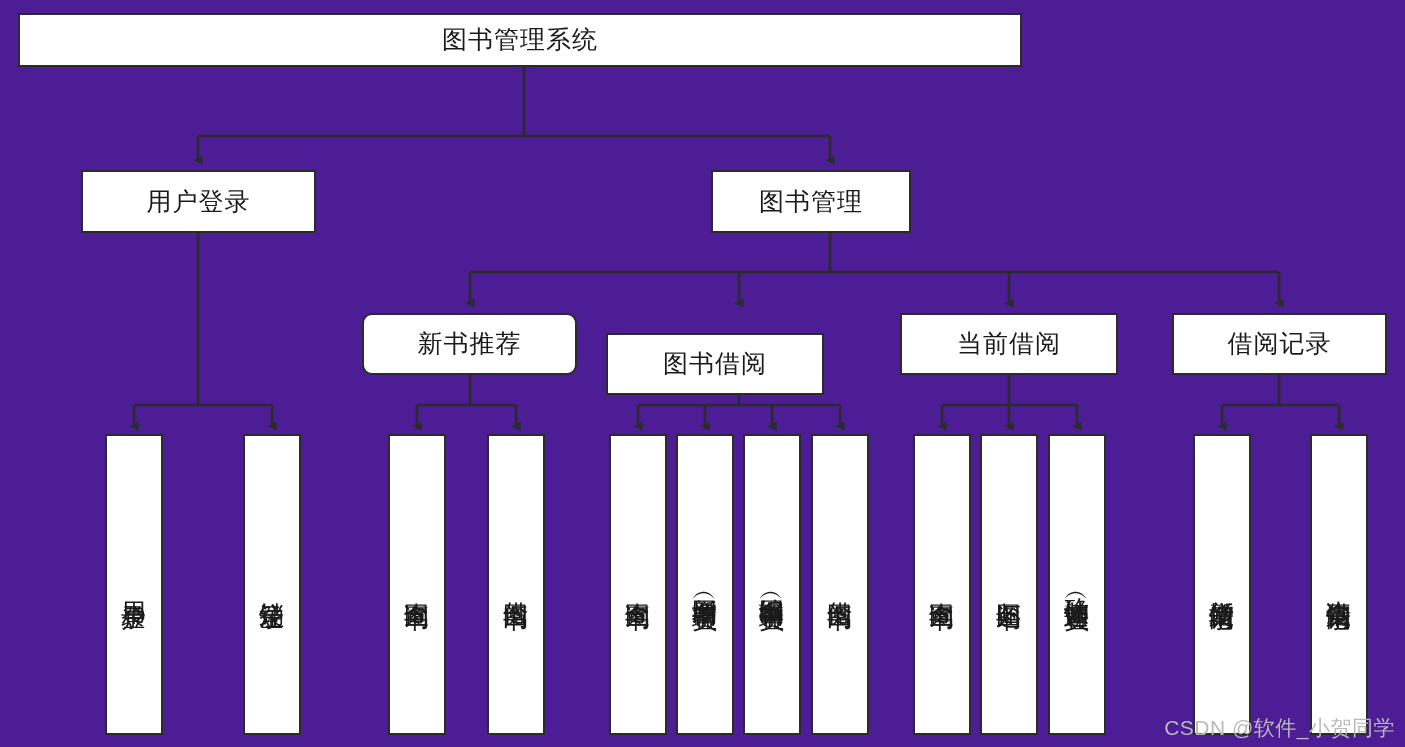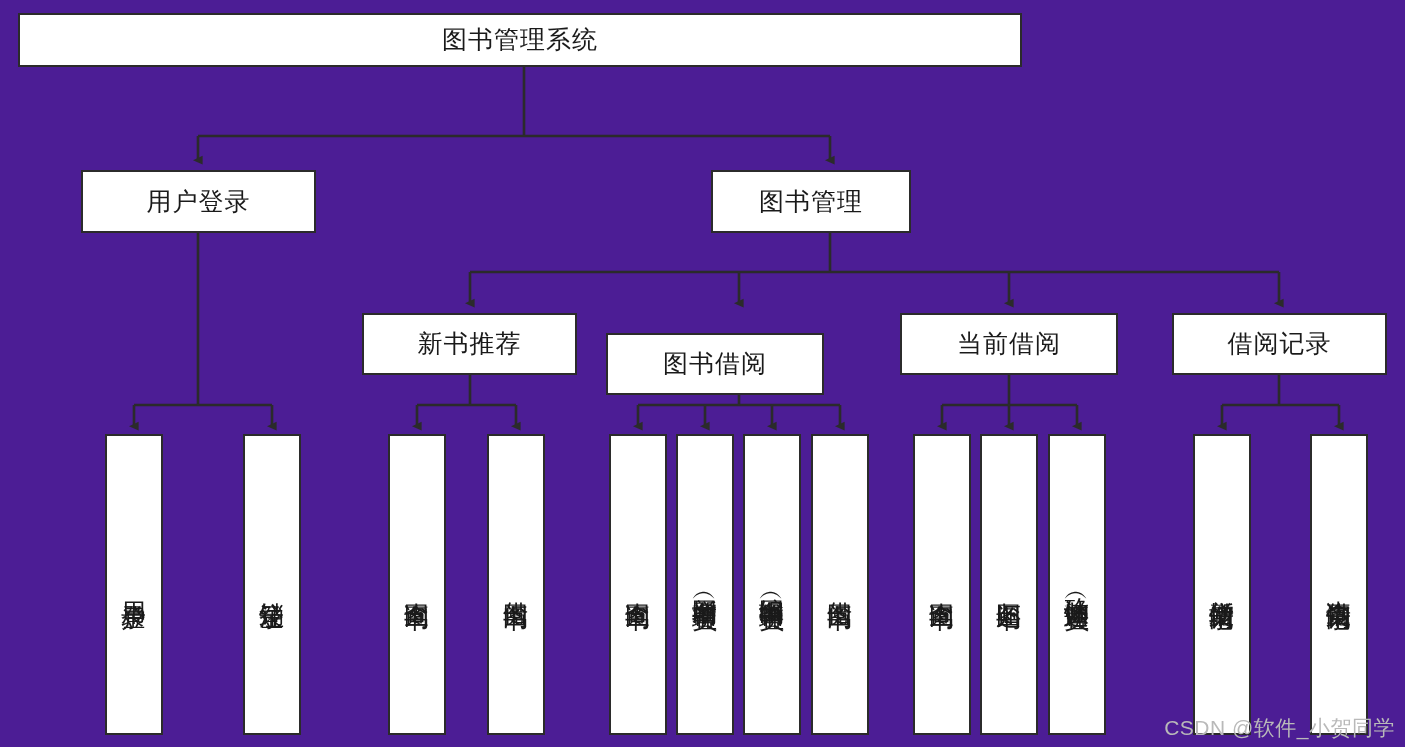--- a/index.html
+++ b/index.html
@@ -131,21 +131,21 @@
     <span>图书管理系统</span>
   </div>
 
   <div class="node node-h" style="left:81px; top:170px; width:235px; height:63px;">
     <span>用户登录</span>
   </div>
   <div class="node node-h" style="left:711px; top:170px; width:200px; height:63px;">
     <span>图书管理</span>
   </div>
 
-  <div class="node node-h" style="left:362px; top:313px; width:215px; height:62px;">
+  <div class="node node-h" style="left:362px; top:313px; width:215px; height:62px;border-radius:10px;">
     <span>新书推荐</span>
   </div>
   <div class="node node-h" style="left:606px; top:313px; width:218px; height:62px;margin-top:20px;">
     <span>图书借阅</span>
   </div>
   <div class="node node-h" style="left:900px; top:313px; width:218px; height:62px;">
     <span>当前借阅</span>
   </div>
   <div class="node node-h" style="left:1172px; top:313px; width:215px; height:62px;">
     <span>借阅记录</span>

